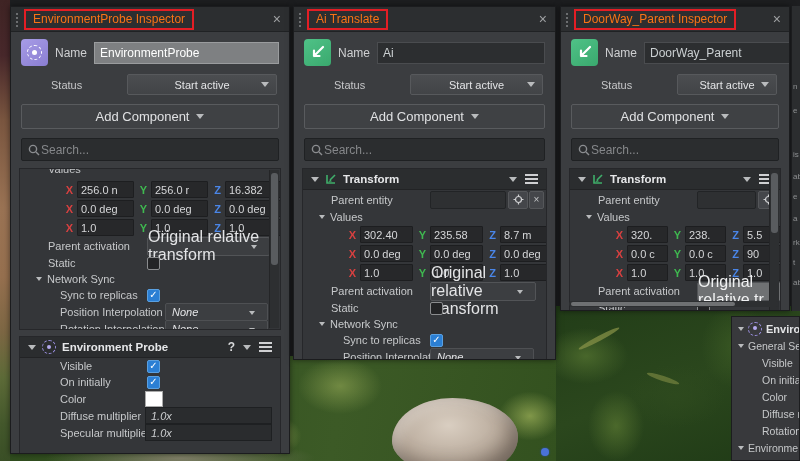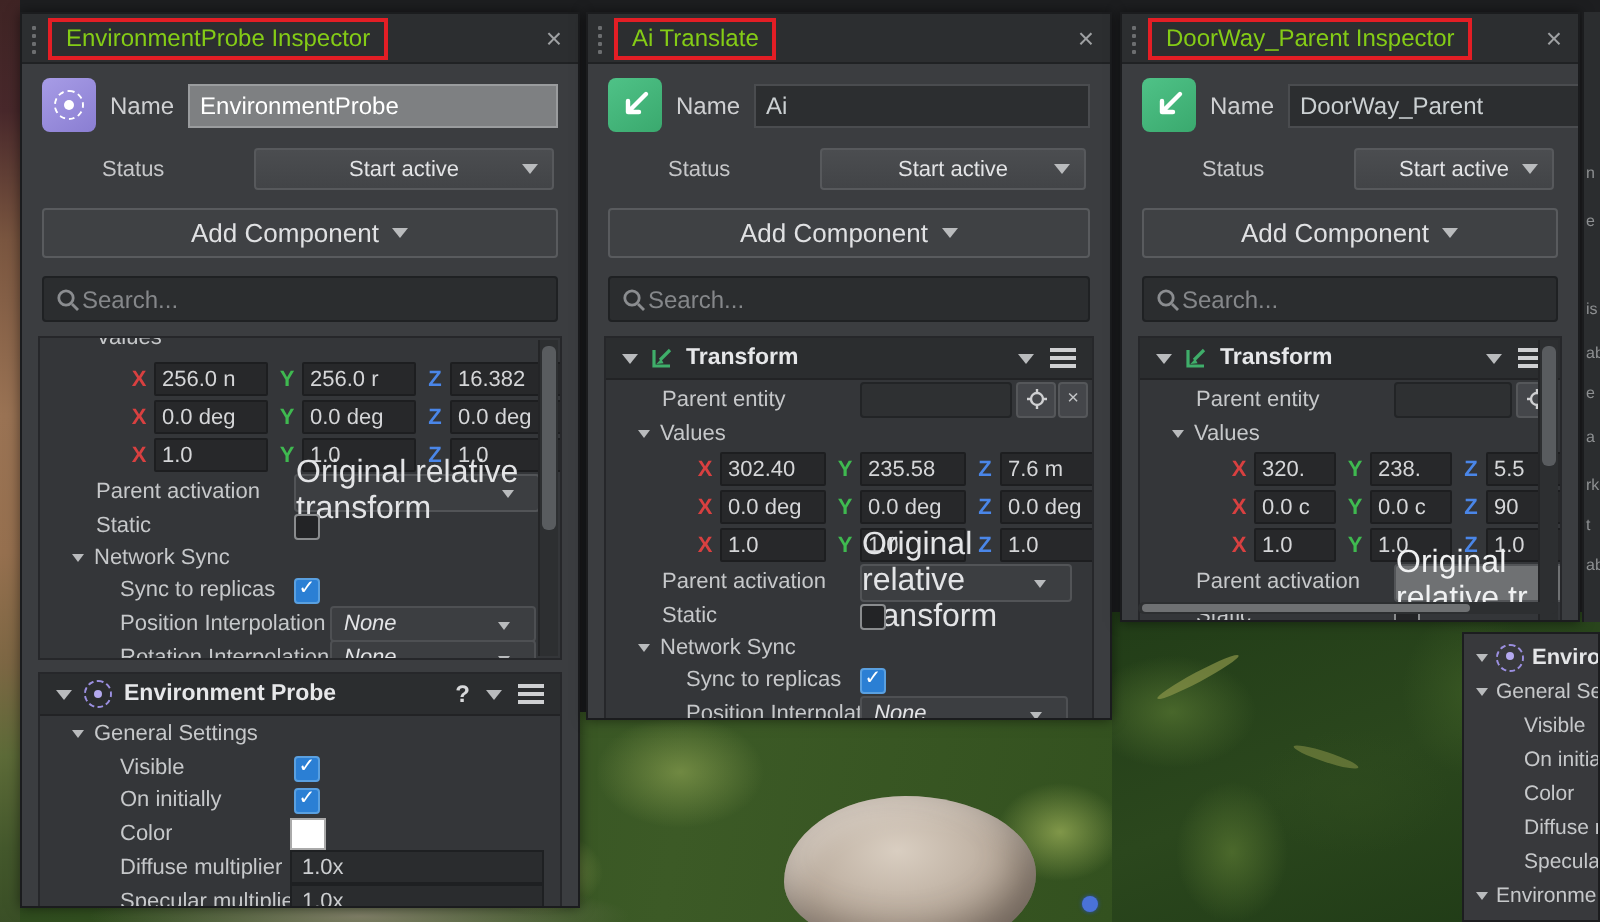--- a/index.html
+++ b/index.html
@@ -42,21 +42,21 @@
   .panel{position:absolute;background:#3b3d40;border:1px solid #1b1c1e;z-index:2;
     box-shadow:0 0 6px rgba(0,0,0,.5);box-sizing:border-box;overflow:hidden;}
   .p1{left:10px;top:6px;width:280px;height:448px;}
   .p2{left:293px;top:6px;width:263px;height:354px;}
   .p3{left:560px;top:6px;width:230px;height:305px;}
   .titlebar{height:24px;background:#2c2e30;border-bottom:1px solid #202224;
     display:flex;align-items:center;padding:0 8px 0 4px;}
   .grip{width:5px;height:15px;margin-right:4px;
     background-image:radial-gradient(#6c6e70 1px, transparent 1.2px);background-size:4px 4px;}
   .annot{display:inline-flex;border:2px solid #e31e25;padding:1px 7px 2px;align-items:center;}
-  .title{color:#84cc16;font-size:12px;white-space:nowrap;}
+  .title{color:#f97316;font-size:12px;white-space:nowrap;}
   .close{margin-left:auto;color:#9fa1a3;font-size:14px;line-height:1;cursor:default;}
   .name-row{display:flex;align-items:center;padding:7px 10px 5px;}
   .eicon{width:27px;height:27px;border-radius:4px;flex:0 0 27px;position:relative;}
   .eicon.probe{background:linear-gradient(145deg,#a79ce6,#8a7ed2);}
   .eicon.entity{background:linear-gradient(145deg,#4fc287,#3aa96e);}
   .probe-circle{position:absolute;left:6px;top:6px;width:13px;height:13px;border:1.6px dashed #fff;border-radius:50%;}
   .probe-dot{position:absolute;left:11px;top:11px;width:5px;height:5px;background:#fff;border-radius:50%;}
   .nlabel{margin:0 7px;color:#cfd0d2;font-size:12px;}
   .ninput{flex:1;height:20px;border:1px solid #4a4c4f;background:#2c2e30;color:#cbd0d2;
     font:12px "Liberation Sans",sans-serif;padding:0 5px;box-sizing:content-box;outline:none;}
@@ -118,21 +118,21 @@
   .axicon{flex:0 0 auto;}
   .pe-field{position:absolute;left:127px;right:40px;height:16px;background:#2e3032;border:1px solid #222426;border-radius:2px;}
   .pe-target{position:absolute;right:18px;width:18px;height:16px;background:#44464a;border:1px solid #55575a;
     border-radius:2px;display:flex;align-items:center;justify-content:center;}
   .pe-x{position:absolute;right:2px;width:13px;height:16px;background:#44464a;border:1px solid #55575a;
     border-radius:2px;display:flex;align-items:center;justify-content:center;color:#c2c4c6;font-size:10px;}
   .sw{position:absolute;left:125px;width:16px;height:14px;background:#fff;border:1px solid #aaa;}
   .grayfield{position:absolute;left:143px;width:94px;height:15px;background:#8f9193;color:#f5f5f6;
     display:flex;align-items:center;padding-left:5px;font-size:11px;}
   .wf{position:absolute;left:125px;right:8px;height:15px;background:#2a2c2e;border:1px solid #1e2022;
-    color:#cdcfd1;display:flex;align-items:center;padding-left:5px;}
+    color:#cdcfd1;display:flex;align-items:center;padding-left:5px;font-style:italic;}
   .vtrack{position:absolute;right:1px;top:1px;bottom:1px;width:9px;background:#2d2f31;border-left:1px solid #242527;}
   .vthumb{position:absolute;right:1px;width:7px;border-radius:3px;background:#595c5f;}
   .sbox1 .vthumb{top:3px;height:92px;}
   .p3 .vthumb{top:3px;height:60px;}
   .hbar{position:absolute;left:8px;right:10px;bottom:3px;height:6px;background:#2d2f31;border-radius:3px;}
   .hthumb{position:absolute;left:2px;top:1px;height:4px;width:78%;background:#6f7173;border-radius:2px;}
   
   .sliver{position:absolute;left:791px;top:6px;width:9px;height:305px;background:#2b2d2f;
     border-left:1px solid #1b1c1e;z-index:3;overflow:hidden;}
   .sliver span{position:absolute;left:1px;font-size:8px;color:#8d8f91;white-space:nowrap;}
@@ -272,24 +272,20 @@
     <div class="sec-head">
       <i class="tri"></i>
       <span class="probe-sm"></span>
       <b>Environment Probe</b>
       <span class="sec-right">
         <span class="help">?</span>
         <i class="tri"></i>
         <span class="hamb"></span>
       </span>
     </div>
-    <div class="row" style="height:18px;">
-      <i class="tri"></i>
-      <span class="lbl">General Settings</span>
-    </div>
     <div class="row">
       <span class="lbl in2">Visible</span>
       <span class="cb on ctl">
           <span>✓</span>
         </span>
     </div>
     <div class="row">
       <span class="lbl in2">On initially</span>
       <span class="cb on ctl">
           <span>✓</span>
@@ -376,21 +372,21 @@
       <span class="lbl">Values</span>
     </div>
     <div class="row vec">
       <span class="lbl in2">Translate</span>
       <span class="vecgrp">
         <span class="ax axx">X</span>
           <span class="vf">302.40</span>
         <span class="ax axy">Y</span>
           <span class="vf">235.58</span>
         <span class="ax axz">Z</span>
-          <span class="vf">7.6 m</span>
+          <span class="vf">8.7 m</span>
       </span>
     </div>
     <div class="row vec">
       <span class="lbl in2">Rotate</span>
       <span class="vecgrp">
         <span class="ax axx">X</span>
           <span class="vf">0.0 deg</span>
         <span class="ax axy">Y</span>
           <span class="vf">0.0 deg</span>
         <span class="ax axz">Z</span>
@@ -583,21 +579,21 @@
   <div class="row">
       <span class="lbl in2">On initia</span>
     </div>
   <div class="row">
       <span class="lbl in2">Color</span>
     </div>
   <div class="row">
       <span class="lbl in2">Diffuse m</span>
     </div>
   <div class="row">
-      <span class="lbl in2">Specula</span>
+      <span class="lbl in2">Rotation</span>
     </div>
   <div class="row">
     <i class="tri"></i>
     <span class="lbl">Environme</span>
   </div>
   <div class="row">
       <span class="lbl in2">Area dim</span>
     </div>
 </div>
 

